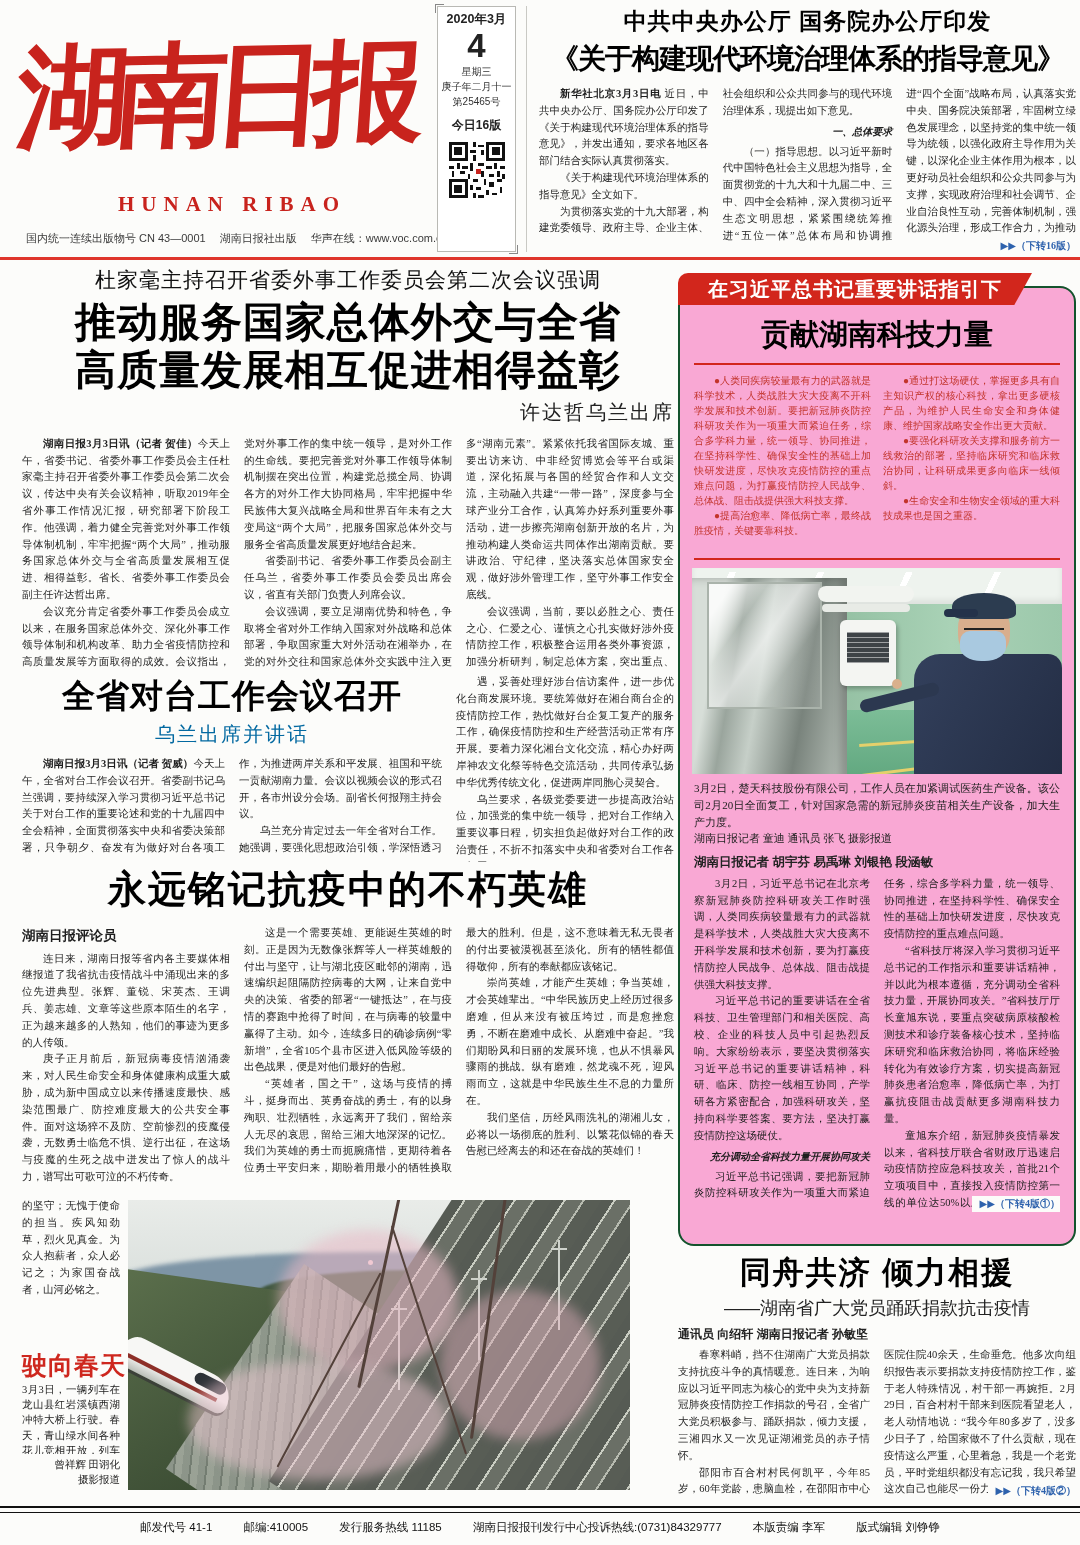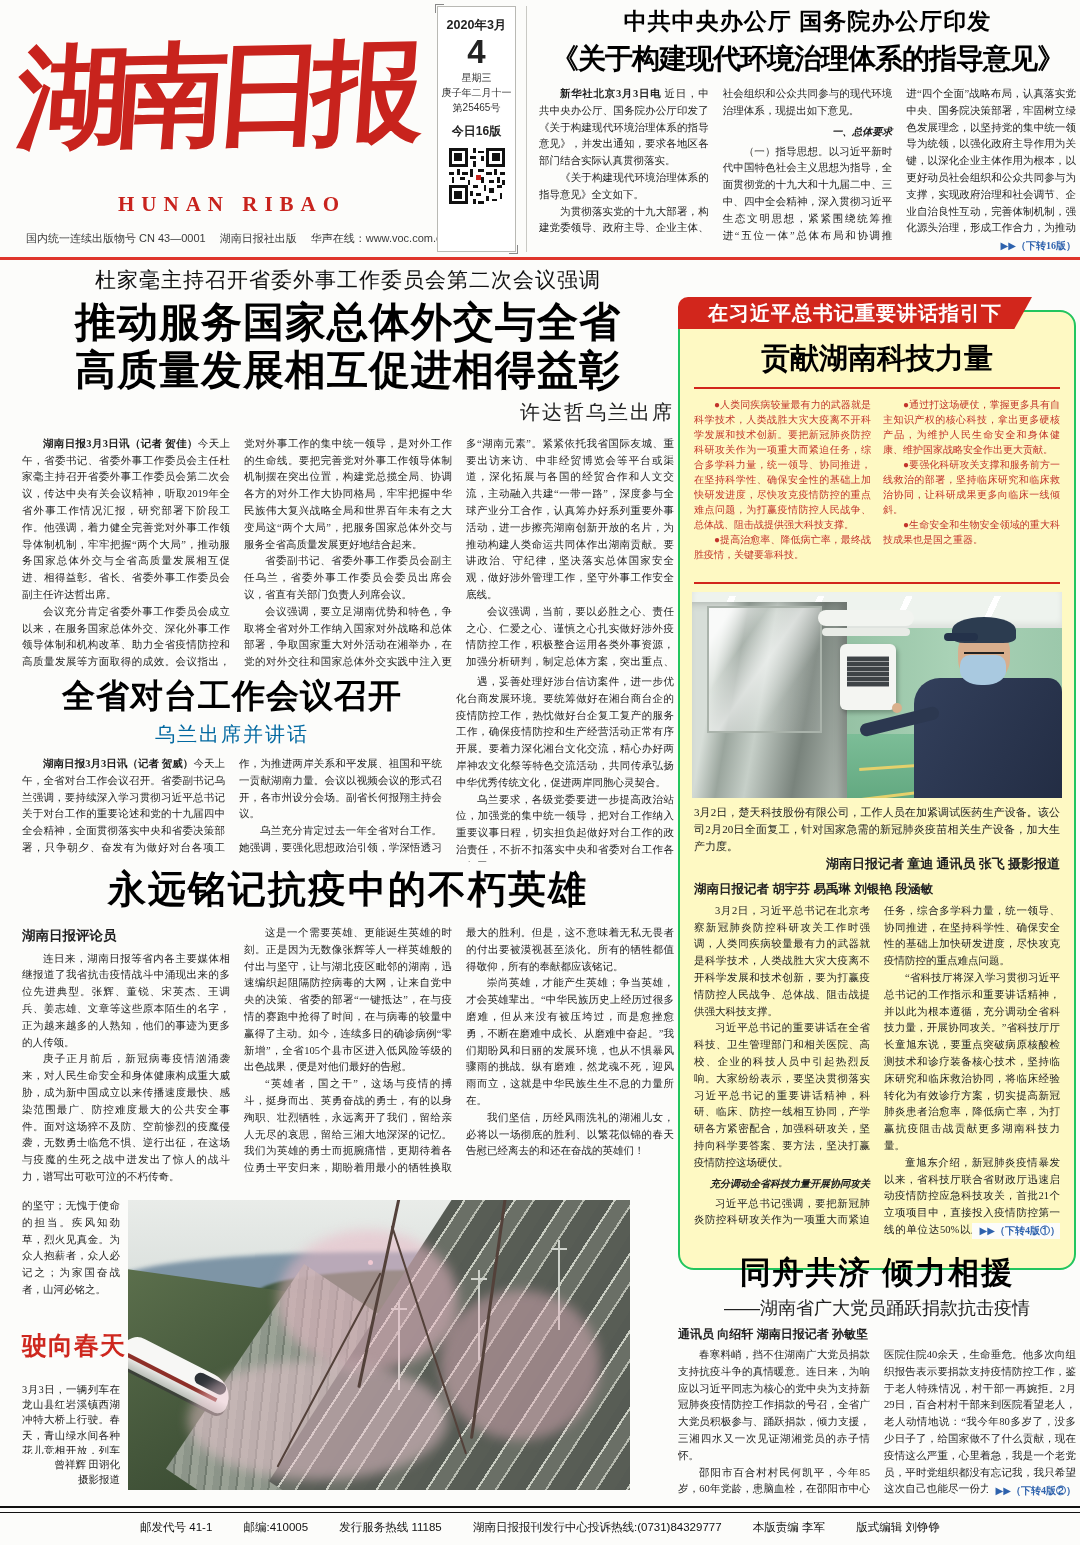--- a/index.html
+++ b/index.html
@@ -11,21 +11,21 @@
       font-size:112px;font-weight:900;color:#c8231d;letter-spacing:-14px;
       font-family:"DejaVu Serif","Liberation Serif",serif;transform:skewX(-5deg) rotate(-1deg);white-space:nowrap;}
   .mast-latin{position:absolute;left:118px;top:192px;width:230px;font-size:21px;font-weight:bold;
       color:#c8231d;letter-spacing:7px;font-family:"Liberation Serif",serif;}
   .pub-line{position:absolute;left:26px;top:231px;width:410px;font-size:11px;color:#3a3a3a;display:flex;gap:14px;white-space:nowrap;}
   .datebox{position:absolute;left:437px;top:6px;width:77px;height:244px;border:1px solid #b9b9b4;
       text-align:center;background:#fff;}
   .datebox:before,.datebox:after{content:"";position:absolute;width:8px;height:8px;}
   .datebox:before{left:-3px;top:-3px;border-left:1px solid #888;border-top:1px solid #888;}
   .datebox:after{right:-3px;bottom:-3px;border-right:1px solid #888;border-bottom:1px solid #888;}
-  .db-month{font-size:12.5px;font-weight:bold;margin-top:10px;}
+  .db-month{font-size:12.5px;font-weight:bold;margin-top:4px;}
   .db-day{font-size:33px;font-weight:bold;line-height:1.1;}
   .db-week,.db-lunar,.db-issue{font-size:10px;color:#333;line-height:1.5;}
   .db-pages{font-size:12px;font-weight:bold;margin-top:8px;}
   .db-qr{margin-top:8px;}
   
   .top-art{position:absolute;left:526px;top:6px;width:550px;height:246px;border-left:1px solid #c9c9c4;padding-left:12px;box-sizing:border-box;}
   .top-kicker{font-size:23px;font-weight:900;text-align:center;letter-spacing:1px;color:#000;}
   .top-headline{font-size:28px;font-weight:900;text-align:center;letter-spacing:-1px;white-space:nowrap;color:#000;margin-top:3px;}
   .top-body{position:relative;margin-top:8px;height:168px;overflow:hidden;}
   
@@ -48,21 +48,21 @@
   .tw-sub{font-size:20px;text-align:center;color:#0369a1;letter-spacing:2px;margin-top:2px;}
   .tw-body-left{margin-top:8px;height:104px;}
   .tw-right{position:absolute;right:0;top:0;width:218px;height:188px;}
   .heroes-art{position:absolute;left:22px;top:864px;width:652px;}
   .heroes-headline{font-size:38px;font-weight:900;text-align:center;color:#000;letter-spacing:2px;font-family:"Liberation Serif",serif;}
   .heroes-body{margin-top:10px;height:276px;}
   .byline{font-weight:bold;font-size:13.5px;text-indent:0 !important;font-family:"Liberation Sans","DejaVu Sans",sans-serif;margin-bottom:4px !important;break-inside:avoid;}
   
   .spring{position:absolute;left:22px;top:1198px;width:652px;height:292px;}
   .spring-extra{position:absolute;left:0;top:0;width:98px;height:138px;font-size:10.5px;line-height:1.6;text-align:justify;overflow:hidden;color:#1e1e1e;}
-  .spring-title{position:absolute;left:0;top:131px;width:104px;font-size:25px;font-weight:900;color:#ce271e;letter-spacing:1px;}
+  .spring-title{position:absolute;left:0;top:151px;width:104px;font-size:25px;font-weight:900;color:#ce271e;letter-spacing:1px;}
   .spring-cap{position:absolute;left:0;top:184px;width:98px;height:72px;font-size:10.5px;line-height:1.45;text-align:justify;overflow:hidden;color:#222;}
   .spring-credit{position:absolute;left:0;bottom:2px;width:98px;font-size:10.5px;text-align:right;color:#222;line-height:1.5;}
   
   .photo2{position:absolute;left:106px;top:2px;width:502px;height:290px;overflow:hidden;background:#dfe3e1;}
   .t-sky{position:absolute;left:0;top:0;width:100%;height:34%;background:linear-gradient(#e9ece9,#d8dedb);}
   .t-mtn{position:absolute;left:-5%;top:18%;width:115%;height:16%;background:#7e95a6;border-radius:50% 40% 30% 50%/80% 90% 20% 30%;filter:blur(2px);}
   .t-forest{position:absolute;left:25%;top:24%;width:80%;height:22%;background:#40573f;border-radius:40% 30% 20% 40%;filter:blur(1px);}
   .t-hill{position:absolute;left:-4%;top:30%;width:55%;height:80%;background:linear-gradient(140deg,#5b6f4c,#394a32 70%);transform:rotate(8deg);}
   .t-wall{position:absolute;left:18%;top:34%;width:40%;height:85%;transform:rotate(34deg);
       background:repeating-linear-gradient(62deg,#9aa198 0 7px,#7d857c 7px 9px,#aab0a6 9px 16px);opacity:.85;}
@@ -76,21 +76,21 @@
   .t-train:after{content:"";position:absolute;left:8px;top:20px;width:100px;height:4px;background:#8d2f28;}
   .t-bloom{position:absolute;border-radius:50%;filter:blur(6px);}
   .t-dots{position:absolute;left:240px;top:60px;width:5px;height:5px;border-radius:50%;background:#f0c9d2;
       box-shadow:14px 6px 0 1px #eebfcb,30px -12px 0 #f3d6dd,48px 22px 0 2px #e8b4c2,66px -4px 0 #f5dde2,82px 30px 0 1px #edc3cd,
       100px 8px 0 2px #f0cdd5,118px 44px 0 #e9b8c4,130px -10px 0 1px #f4d8de,148px 26px 0 2px #eec4cd,160px 70px 0 #f2d2d9,
       12px 60px 0 2px #edc0ca,40px 84px 0 1px #f2d0d8,70px 96px 0 2px #e9b6c2,98px 120px 0 #f5dbe0,126px 104px 0 2px #eec6cf,
       -30px 110px 0 1px #f0c9d2,-6px 140px 0 2px #e9bac5,60px 150px 0 1px #f3d4da,110px 160px 0 2px #edc2cb,20px 180px 0 #f1ced6,
       -40px 40px 0 1px #f2d2d9,150px 130px 0 1px #eabccs;}
   .t-branch{position:absolute;background:#53413a;border-radius:2px;}
   
-  .panel{position:absolute;left:678px;top:286px;width:398px;height:960px;border:2px solid #22c55e;border-radius:16px;box-sizing:border-box;background:#fef9c3;margin-top:24px;}
+  .panel{position:absolute;left:678px;top:286px;width:398px;height:960px;border:2px solid #14532d;border-radius:16px;box-sizing:border-box;background:#f9a8d4;}
   .banner{position:absolute;left:-2px;top:-15px;width:354px;height:32px;background:#d2261c;color:#fff;
       font-size:20px;font-weight:900;text-align:center;line-height:32px;letter-spacing:1px;
       clip-path:polygon(0 0,100% 0,95% 100%,0 100%);border-radius:10px 0 0 0;}
   .panel-headline{margin-top:28px;font-size:29px;line-height:1.3;font-weight:900;text-align:center;color:#000;font-family:"Liberation Serif",serif;}
   .red-thin{height:2px;background:#d2261c;margin:9px 14px 0;}
   .quotes{margin:8px 14px 0;height:176px;columns:2;column-gap:12px;font-size:10px;line-height:1.5;color:#c2342b;text-align:justify;overflow:hidden;}
   .quotes p{margin:0;text-indent:2em;}
   
   .photo1{position:relative;margin:8px 12px 0;height:206px;overflow:hidden;background:#8fbf9e;}
   .p1-ceiling{position:absolute;left:0;top:0;width:100%;height:36px;background:#eef3ee;
@@ -110,21 +110,21 @@
       background-image:linear-gradient(rgba(255,255,255,.5) 1px,transparent 1px);background-size:100% 5px;}
   .w-body{position:absolute;right:0;bottom:0;width:40%;height:58%;background:linear-gradient(120deg,#33405c,#232d44);border-radius:26px 14px 0 0;}
   .w-arm{position:absolute;right:33%;bottom:34%;width:22%;height:13px;background:#2c3850;transform:rotate(-14deg);border-radius:8px;}
   .w-hand{position:absolute;left:54%;top:54%;width:10px;height:10px;background:#d9b08c;border-radius:50%;}
   .w-head{position:absolute;right:14%;top:16%;width:52px;height:58px;background:#d8ae8d;border-radius:46% 46% 42% 42%;}
   .w-cap{position:absolute;left:-6px;top:-8px;width:64px;height:26px;background:#2c3c50;border-radius:50% 50% 20% 20%;}
   .w-cap:after{content:"";position:absolute;left:-8px;top:16px;width:34px;height:8px;background:#24324a;border-radius:6px;}
   .w-mask{position:absolute;left:2px;bottom:-2px;width:46px;height:30px;background:#a9c9e0;border-radius:10px 10px 46% 46%;}
   .w-glasses{position:absolute;left:6px;top:20px;width:40px;height:7px;border-bottom:2px solid #222;}
   .pcap{margin:6px 14px 0;font-size:11px;line-height:1.55;text-align:justify;color:#222;}
-  .pcap-credit{margin:0 14px;font-size:13px;text-align:right;color:#222;font-weight:bold;}
+  .pcap-credit{margin:0 14px;font-size:11px;color:#222;}
   .sci-byline{margin:8px 14px 0;font-size:12.5px;font-weight:bold;font-family:"Liberation Sans",sans-serif;}
   .sci-body{margin:5px 14px 0;height:336px;}
   
   .donate{position:absolute;left:678px;top:1252px;width:398px;}
   .don-headline{font-size:31px;font-weight:900;text-align:center;color:#000;letter-spacing:2px;}
   .don-sub{font-size:18px;text-align:center;color:#222;margin-top:2px;}
   .don-byline{font-size:12px;font-weight:bold;font-family:"Liberation Sans",sans-serif;margin-top:6px;}
   .don-body{margin-top:4px;height:152px;}
   
   .foot-rule{position:absolute;left:0;top:1506px;width:1080px;height:4px;border-top:2px solid #111;border-bottom:1px solid #111;}

